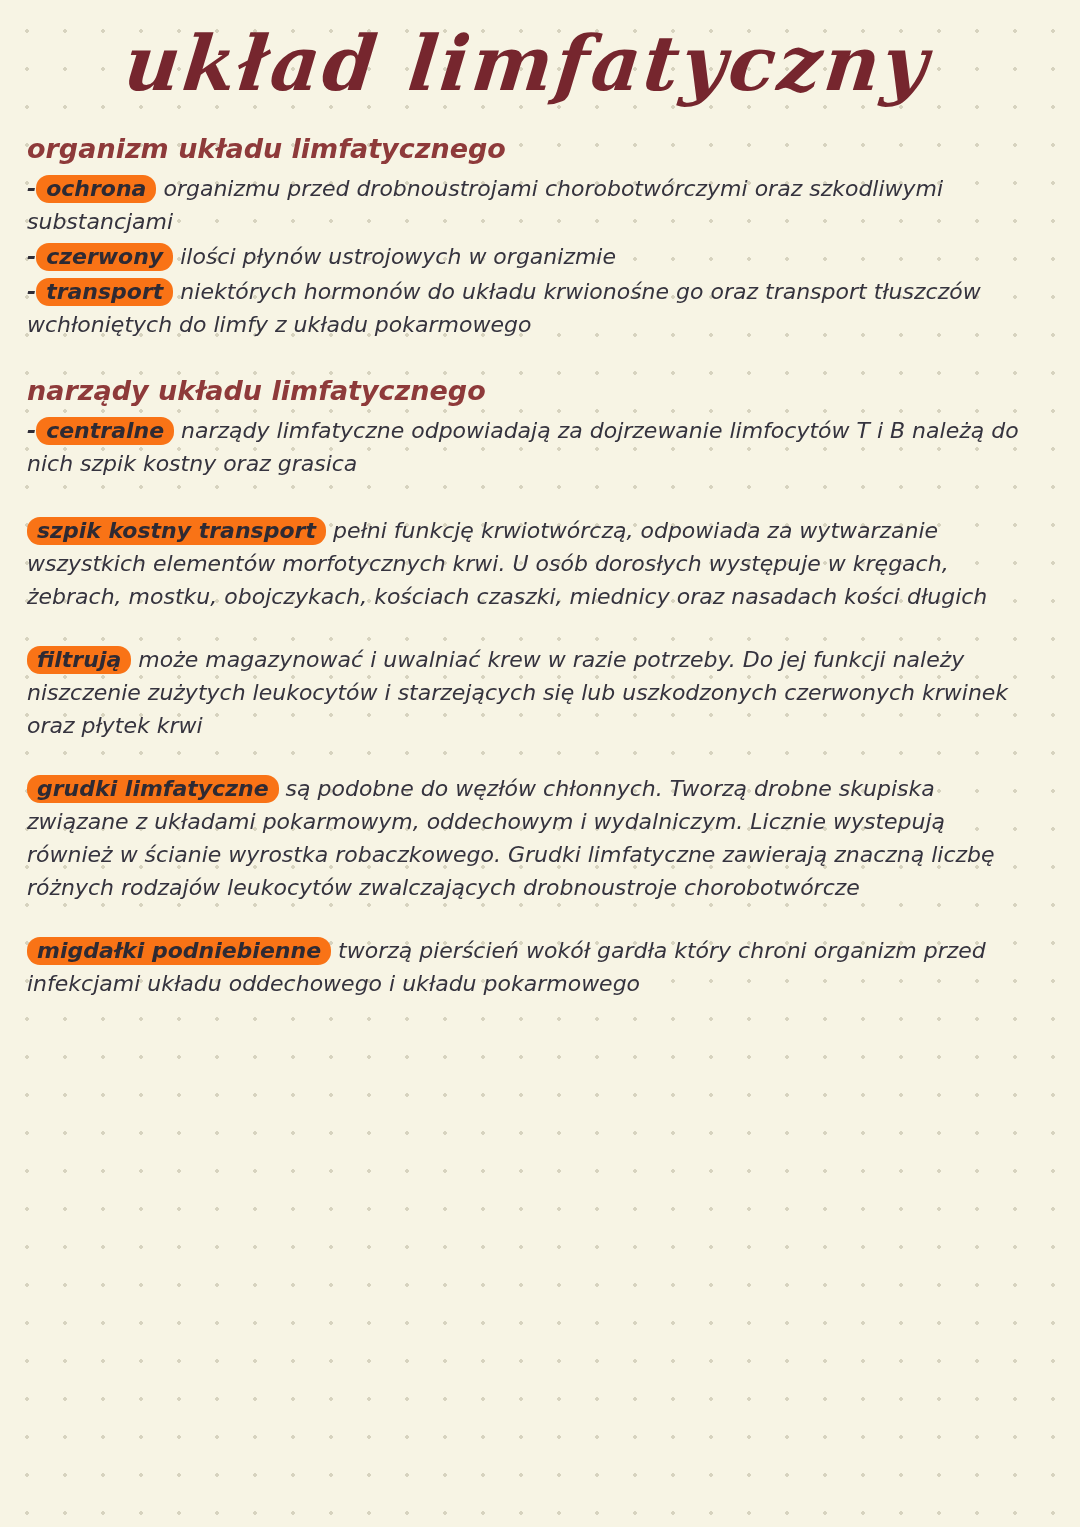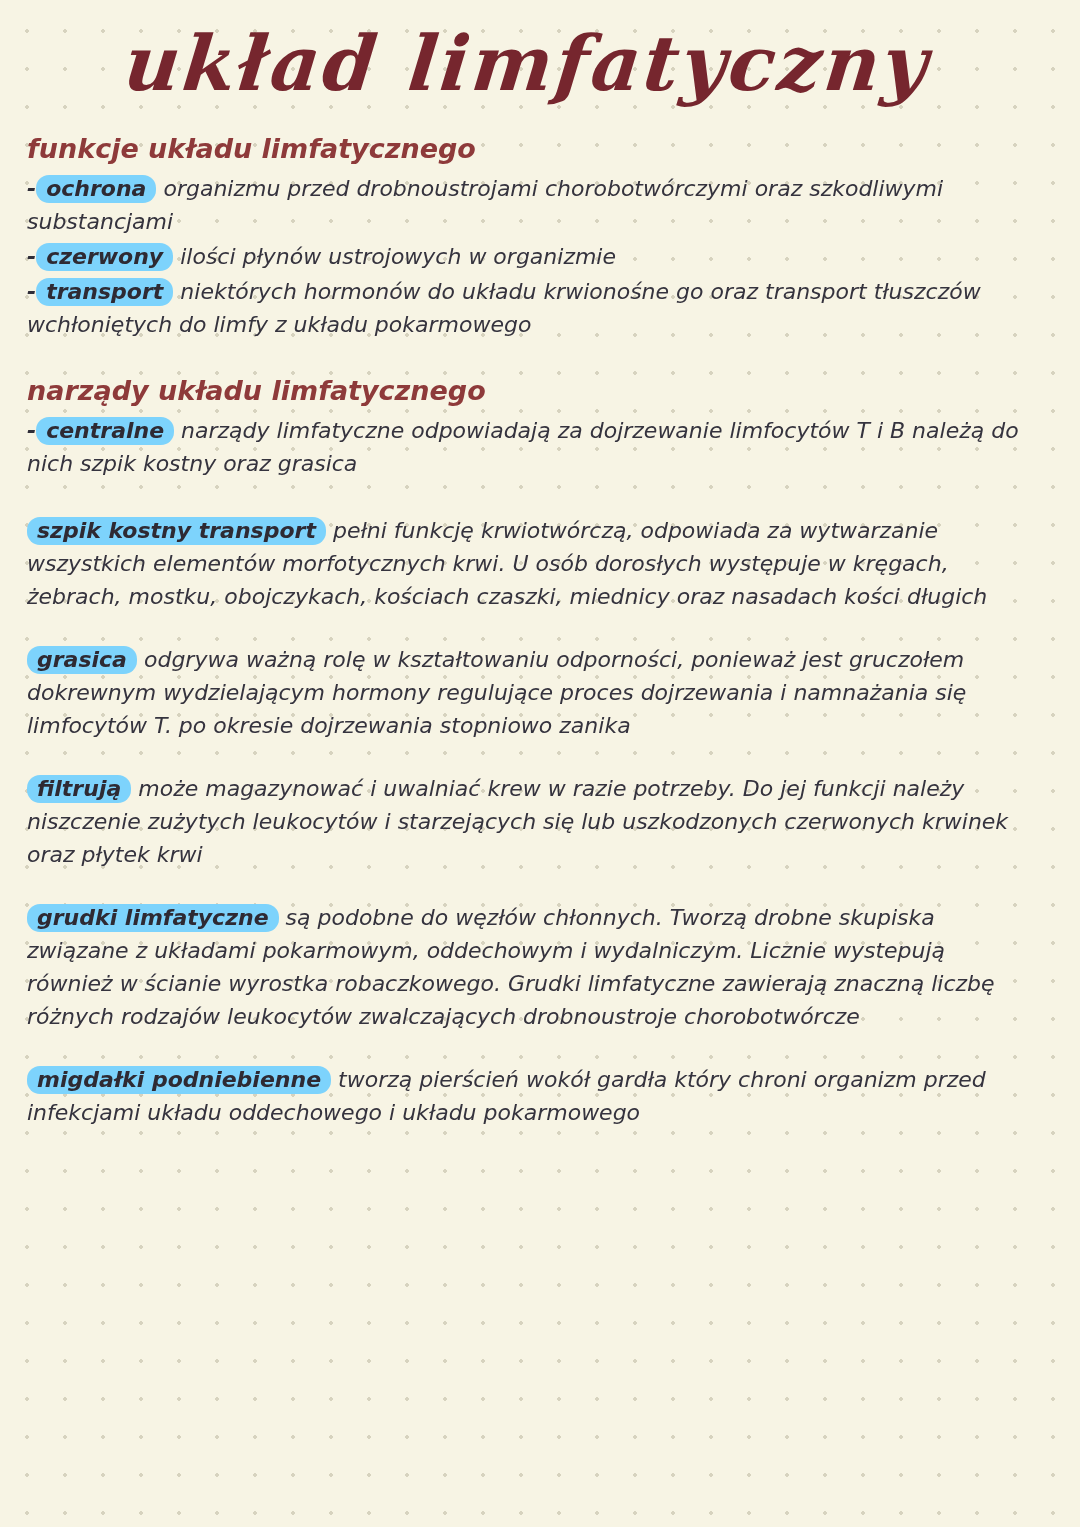--- a/index.html
+++ b/index.html
@@ -46,52 +46,51 @@
     color: #35333e;
     margin: 0;
   }
   .line { margin-bottom: 2px; }
   .para { margin: 0 0 30px 0; }
   .dash {
     font-weight: bold;
     color: #2f2d38;
   }
   .pill {
-    background: #7dd3fc;
+    background: #f97316;
     border-radius: 13px;
     padding: 1px 10px 2px 10px;
     font-weight: bold;
     color: #2e2a33;
     box-decoration-break: clone;
     -webkit-box-decoration-break: clone;
   }
   .txt { color: #35333e; }
 </style>
 </head>
 <body>
 
 <div class="page">
 
   <div class="title">układ limfatyczny</div>
 
   <div class="section">
-    <div class="heading">funkcje układu limfatycznego</div>
+    <div class="heading">organizm układu limfatycznego</div>
     <p class="line"><span class="dash">-</span><span class="pill">ochrona</span><span class="txt"> organizmu przed drobnoustrojami chorobotwórczymi oraz szkodliwymi substancjami</span></p>
     <p class="line"><span class="dash">-</span><span class="pill">czerwony</span><span class="txt"> ilości płynów ustrojowych w organizmie</span></p>
     <p class="line"><span class="dash">-</span><span class="pill">transport</span><span class="txt"> niektórych hormonów do układu krwionośne go oraz transport tłuszczów wchłoniętych do limfy z układu pokarmowego</span></p>
   </div>
 
   <div class="section">
     <div class="heading">narządy układu limfatycznego</div>
     <p class="line"><span class="dash">-</span><span class="pill">centralne</span><span class="txt"> narządy limfatyczne odpowiadają za dojrzewanie limfocytów T i B należą do nich szpik kostny oraz grasica</span></p>
   </div>
 
   <p class="para"><span class="pill">szpik kostny transport</span><span class="txt"> pełni funkcję krwiotwórczą, odpowiada za wytwarzanie wszystkich elementów morfotycznych krwi. U osób dorosłych występuje w kręgach, żebrach, mostku, obojczykach, kościach czaszki, miednicy oraz nasadach kości długich</span></p>
 
-  <p class="para"><span class="pill">grasica</span><span class="txt"> odgrywa ważną rolę w kształtowaniu odporności, ponieważ jest gruczołem dokrewnym wydzielającym hormony regulujące proces dojrzewania i namnażania się limfocytów T. po okresie dojrzewania stopniowo zanika</span></p>
 
   <p class="para"><span class="pill">filtrują</span><span class="txt"> może magazynować i uwalniać krew w razie potrzeby. Do jej funkcji należy niszczenie zużytych leukocytów i starzejących się lub uszkodzonych czerwonych krwinek oraz płytek krwi</span></p>
 
 
   <p class="para"><span class="pill">grudki limfatyczne</span><span class="txt"> są podobne do węzłów chłonnych. Tworzą drobne skupiska związane z układami pokarmowym, oddechowym i wydalniczym. Licznie wystepują również w ścianie wyrostka robaczkowego. Grudki limfatyczne zawierają znaczną liczbę różnych rodzajów leukocytów zwalczających drobnoustroje chorobotwórcze</span></p>
 
   <p class="para"><span class="pill">migdałki podniebienne</span><span class="txt"> tworzą pierścień wokół gardła który chroni organizm przed infekcjami układu oddechowego i układu pokarmowego</span></p>
 
 </div>
 

